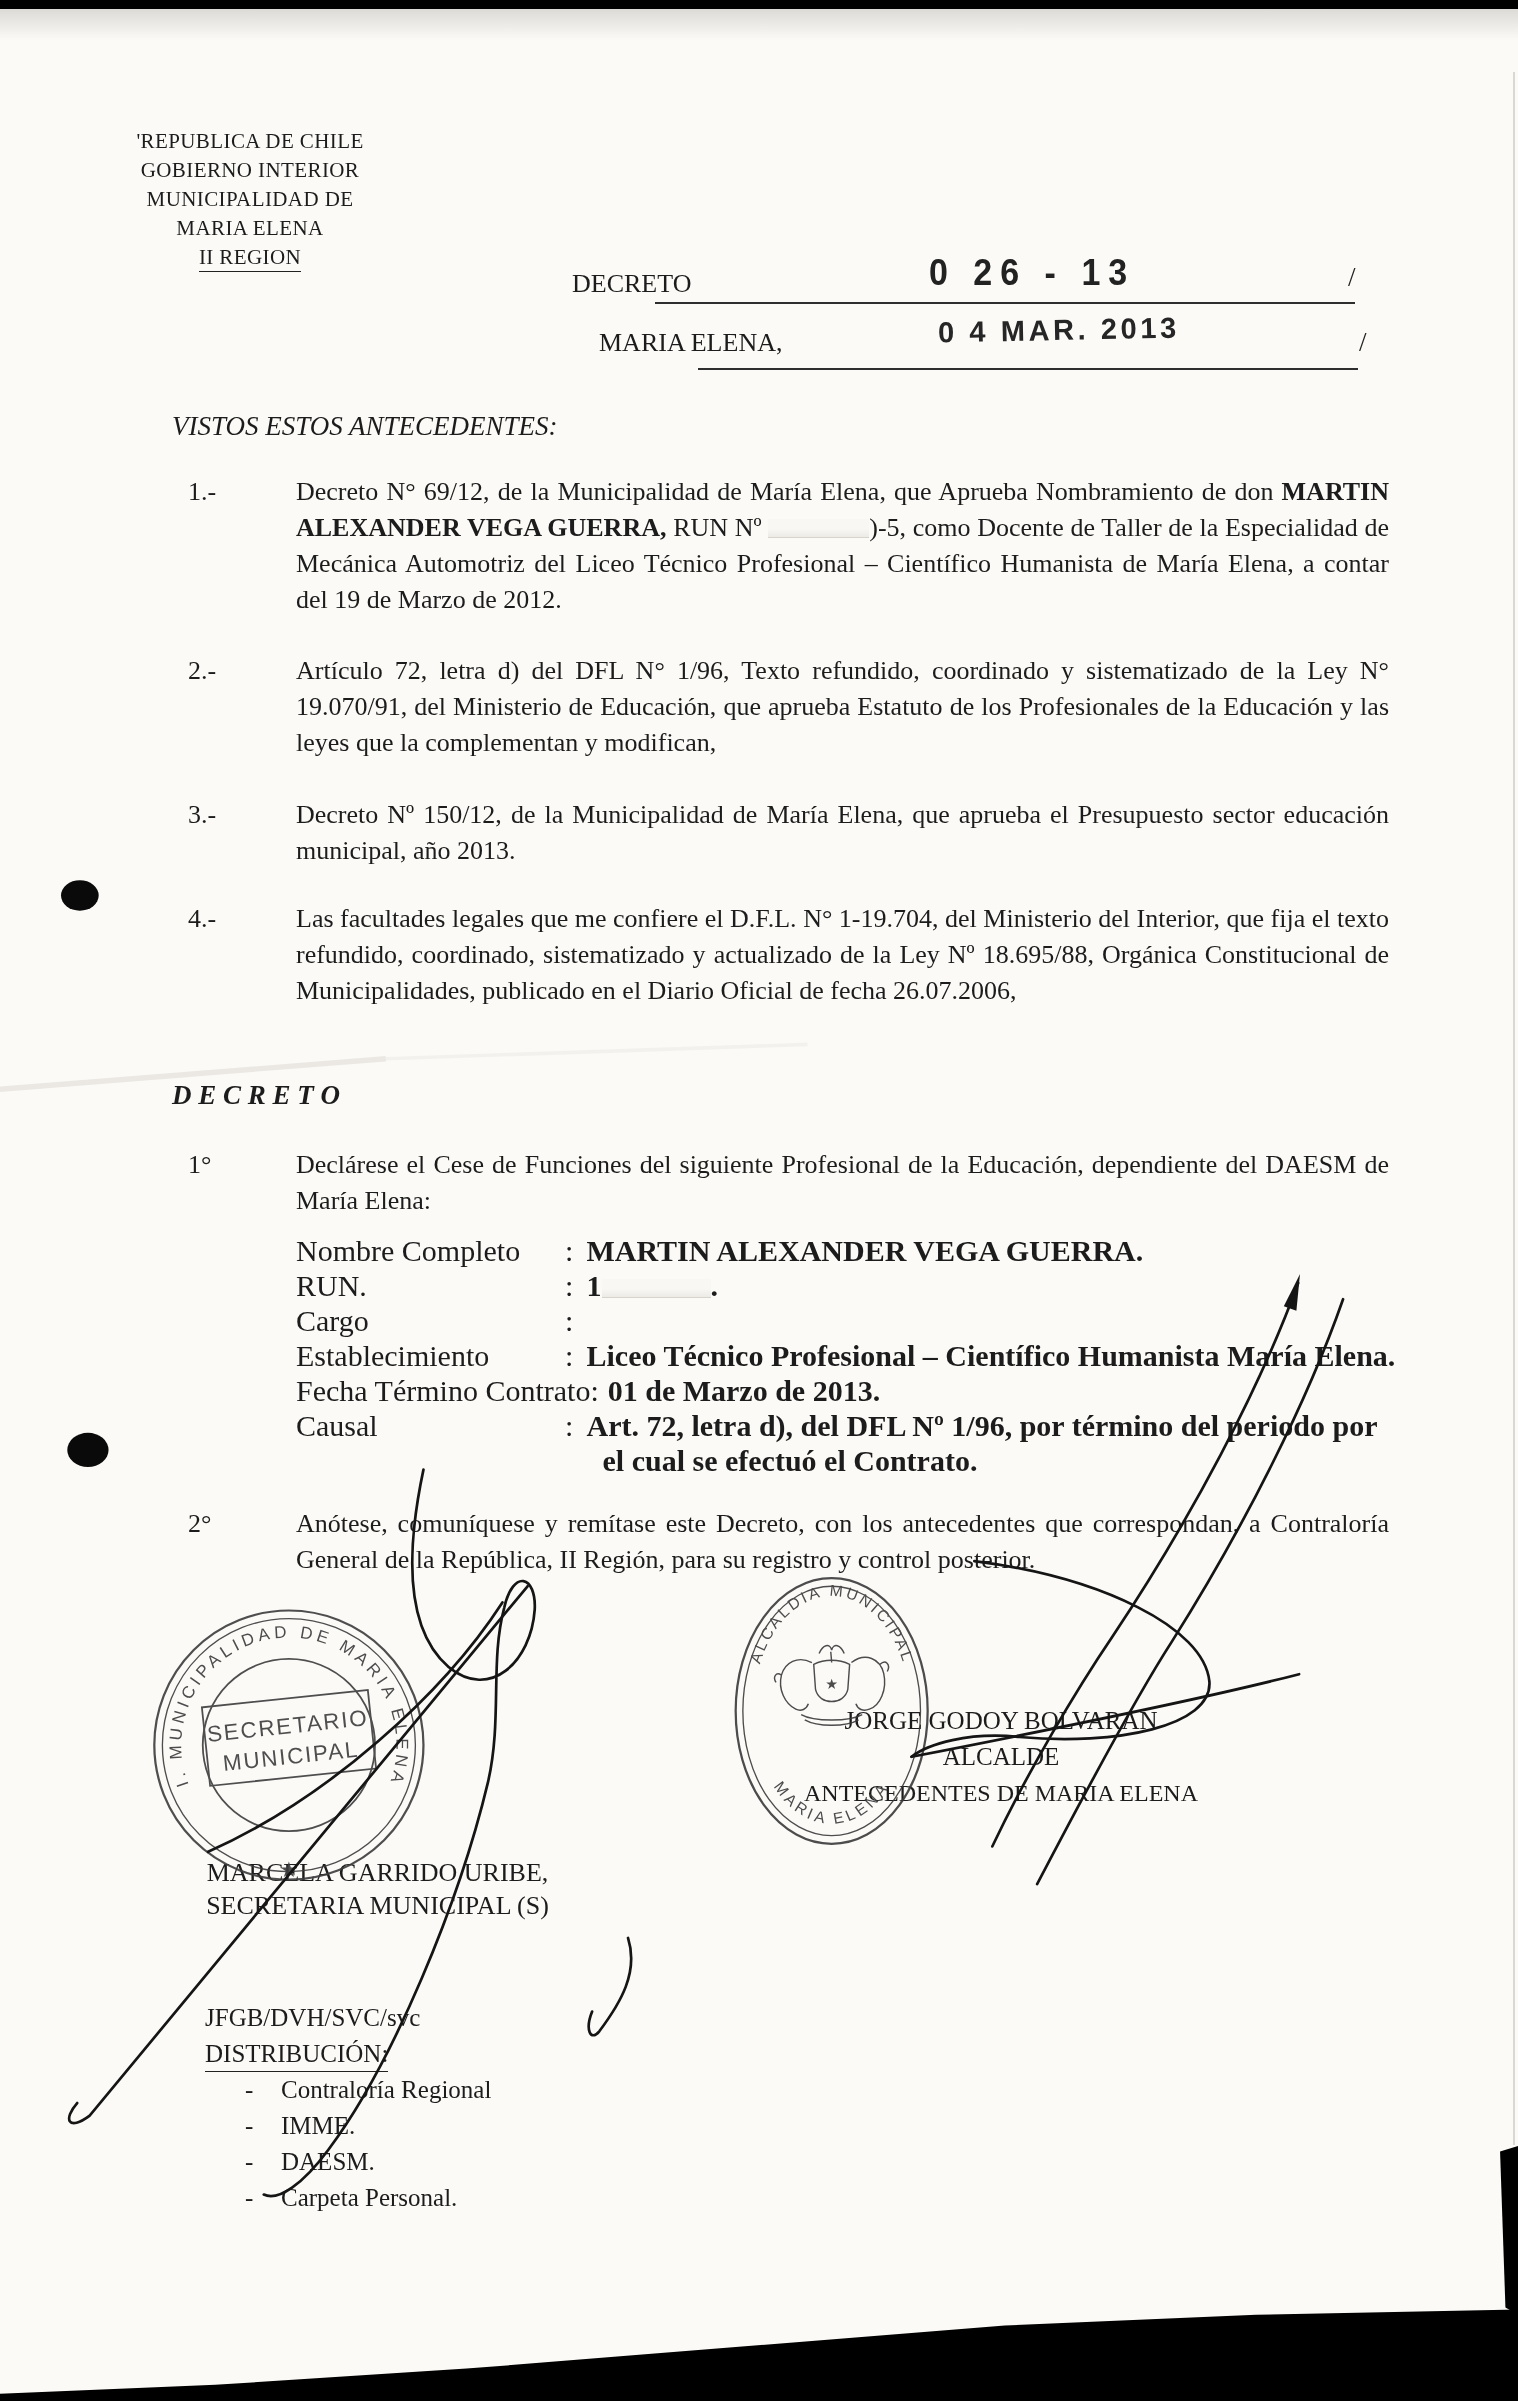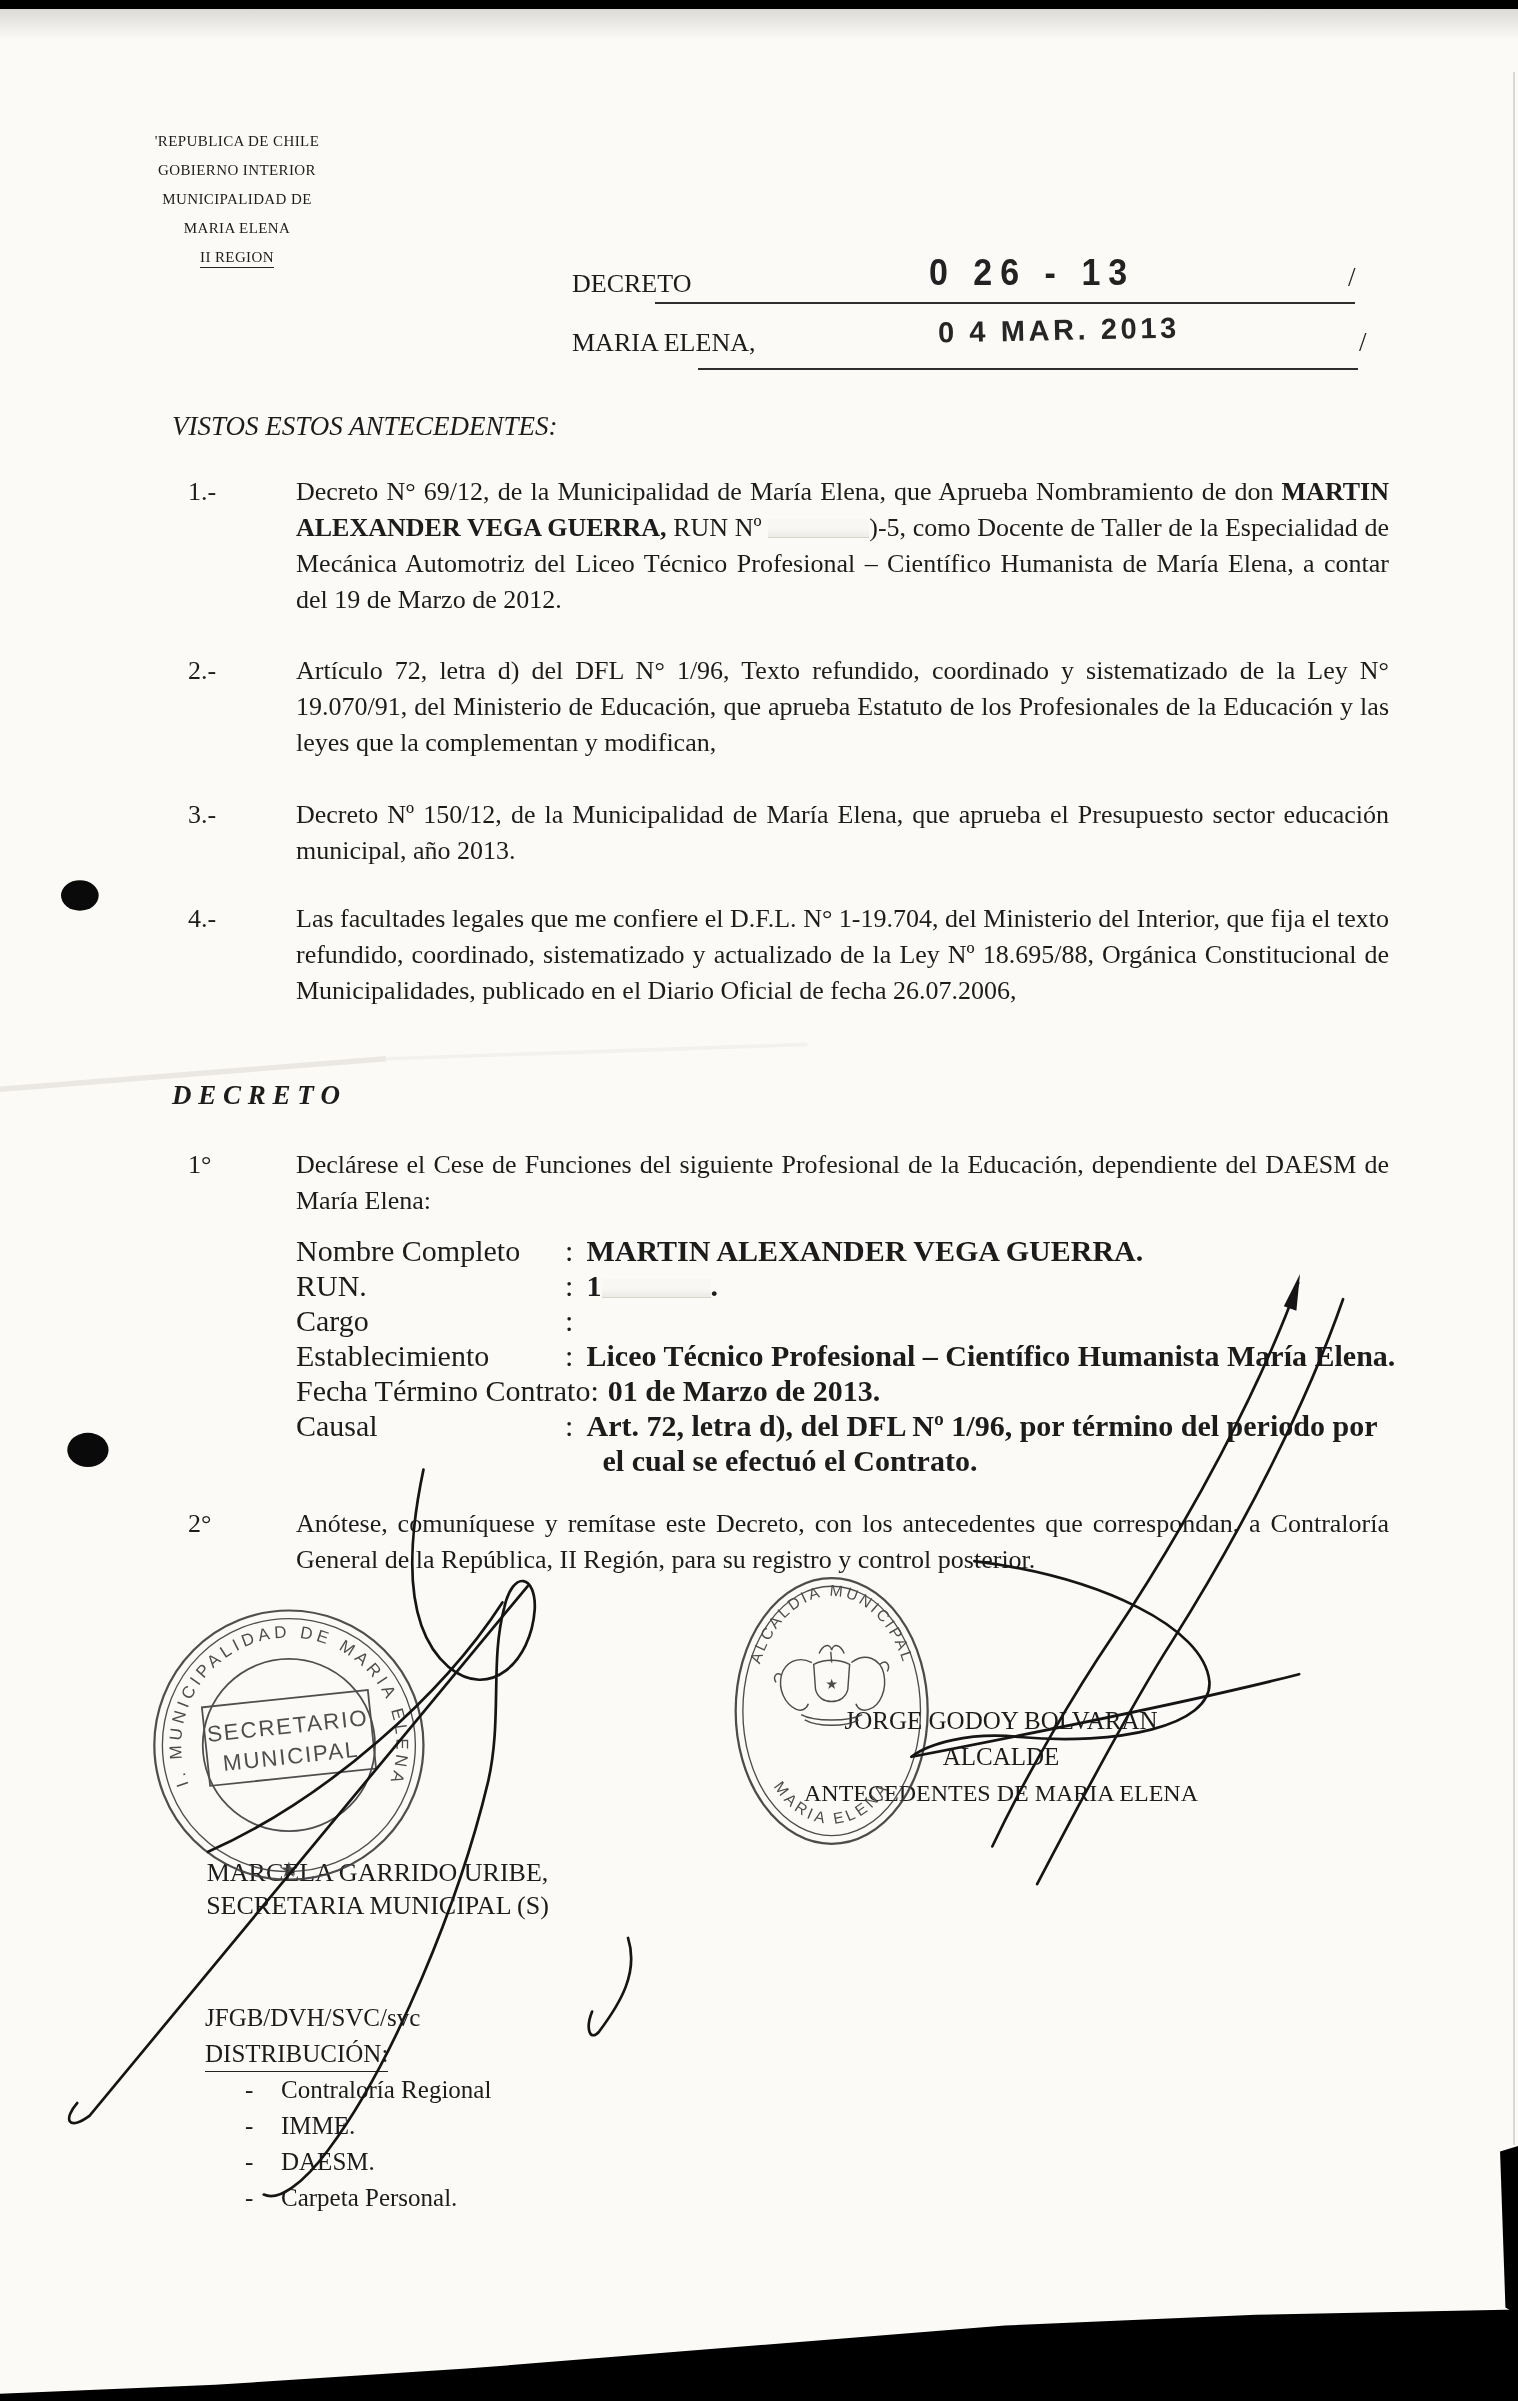--- a/index.html
+++ b/index.html
@@ -3,22 +3,22 @@
 <meta charset="utf-8">
 <style>
   html,body{margin:0;padding:0;background:#777;}
   .page{position:relative;width:1518px;height:2401px;background:#fbfaf7;overflow:hidden;
         font-family:"Liberation Serif",serif;color:#1c1c1c;}
   
   .top-bar{position:absolute;left:0;top:0;width:1518px;height:9px;background:#000;}
   .top-shade{position:absolute;left:0;top:9px;width:1518px;height:30.5px;
              background:linear-gradient(180deg,rgba(150,146,138,.30),rgba(150,146,138,0));}
   
-  .letterhead{position:absolute;left:95px;top:127px;width:284px;text-align:center;
-              font-size:15px;line-height:29px;letter-spacing:0.4px;}
+  .letterhead{position:absolute;left:108px;top:127px;width:284px;text-align:center;
+              font-size:21px;line-height:29px;letter-spacing:0.4px;}
   .letterhead .ul{border-bottom:1.8px solid #222;padding-bottom:2px;}
   
   .hlabel{position:absolute;font-size:26px;}
   .uline{position:absolute;height:1.8px;background:#2e2e2e;}
   .stampnum{position:absolute;font-family:"Liberation Sans",sans-serif;font-weight:700;
             font-size:34px;letter-spacing:8px;color:#222;transform:scaleY(1.06);}
   .stampdate{position:absolute;font-family:"Liberation Sans",sans-serif;font-weight:700;
              font-size:29px;letter-spacing:3.6px;color:#262626;transform:rotate(-1.2deg);}
   .slash{position:absolute;font-size:27px;color:#222;}
   
@@ -67,21 +67,21 @@
     <div>MUNICIPALIDAD DE</div>
     <div>MARIA ELENA</div>
     <div><span class="ul">II REGION</span></div>
   </div>
 
   <div class="hlabel" style="left:572px;top:269px;">DECRETO</div>
   <div class="uline" style="left:655px;top:302px;width:700px;"></div>
   <div class="stampnum" style="left:929px;top:253px;">0 26 - 13</div>
   <div class="slash" style="left:1348px;top:262px;">/</div>
 
-  <div class="hlabel" style="left:572px;top:328px;">MARIA ELENA,</div>
+  <div class="hlabel" style="left:599px;top:328px;">MARIA ELENA,</div>
   <div class="uline" style="left:698px;top:368px;width:660px;"></div>
   <div class="stampdate" style="left:938px;top:314px;">0 4  MAR. 2013</div>
   <div class="slash" style="left:1359px;top:327px;">/</div>
 
   <div class="heading" style="top:411px;">VISTOS ESTOS ANTECEDENTES:</div>
 
   <div class="vitem" style="top:474px;">
     <span class="vnum">1.-</span>
     <div class="vtxt"><span>Decreto N° 69/12,  de la Municipalidad de María Elena,  que Aprueba Nombramiento de don </span><span class="bold">MARTIN ALEXANDER VEGA GUERRA,</span><span>  RUN Nº </span><span class="redact"></span><span>)-5,  como Docente de Taller de la Especialidad de  Mecánica Automotriz del Liceo Técnico Profesional – Científico Humanista de María Elena, a contar del 19 de Marzo de 2012.</span></div>
   </div>

